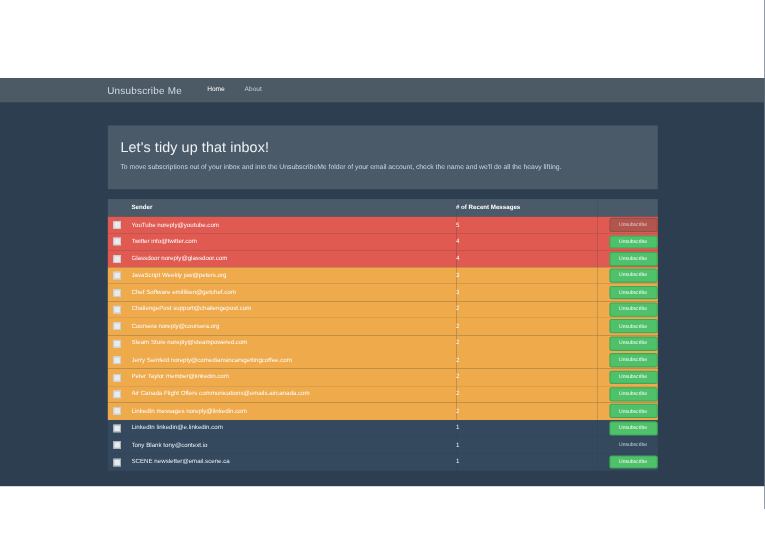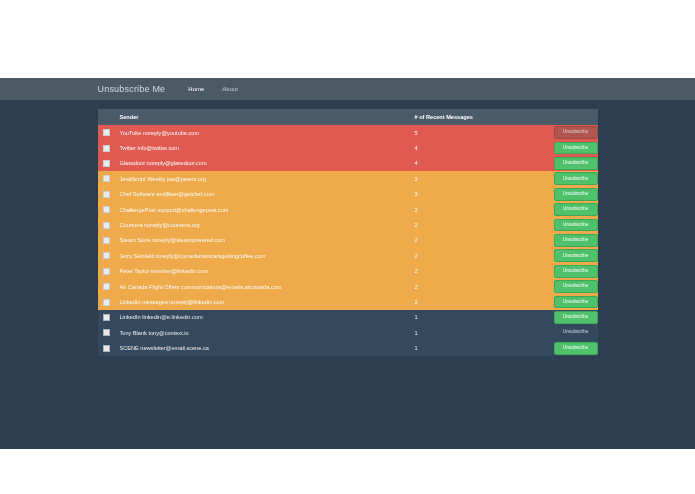--- a/index.html
+++ b/index.html
@@ -2,21 +2,21 @@
 <html><head>
 <meta charset="utf-8">
 <style>
   html,body{margin:0;padding:0;}
   body{
     width:695px;height:494px;overflow:hidden;
     background:#ffffff;
     font-family:"Liberation Sans", sans-serif;
   }
   #viewport{
-    position:absolute;left:0;top:78px;width:695px;height:371px;
+    position:absolute;left:0;top:71px;width:695px;height:371px;
     background:#2c3e50;overflow:hidden;
   }
   
   .navbar{
     height:22px;background:#4c5a66;width:100%;
     display:flex;align-items:center;
   }
   .nav-inner{
     width:500px;margin:0 auto;display:flex;align-items:center;
     padding-left:0px;
@@ -92,20 +92,26 @@
 <div id="viewport">
 
   <div class="navbar">
     <div class="nav-inner">
       <span class="brand">Unsubscribe Me</span>
       <span class="nav-link active">Home</span>
       <span class="nav-link">About</span>
     </div>
   </div>
 
+  <div class="wrap">
+    <div class="jumbotron">
+      <div class="jumbo-title">Let's tidy up that inbox!</div>
+      <div class="jumbo-sub">To move subscriptions out of your inbox and into the UnsubscribeMe folder of your email account, check the name and we'll do all the heavy lifting.</div>
+    </div>
+  </div>
 
   <table class="tbl">
     <colgroup>
       <col class="c-chk">
         <col class="c-send">
         <col class="c-cnt">
         <col class="c-btn">
     </colgroup>
     <thead>
       <tr class="thead-row">

